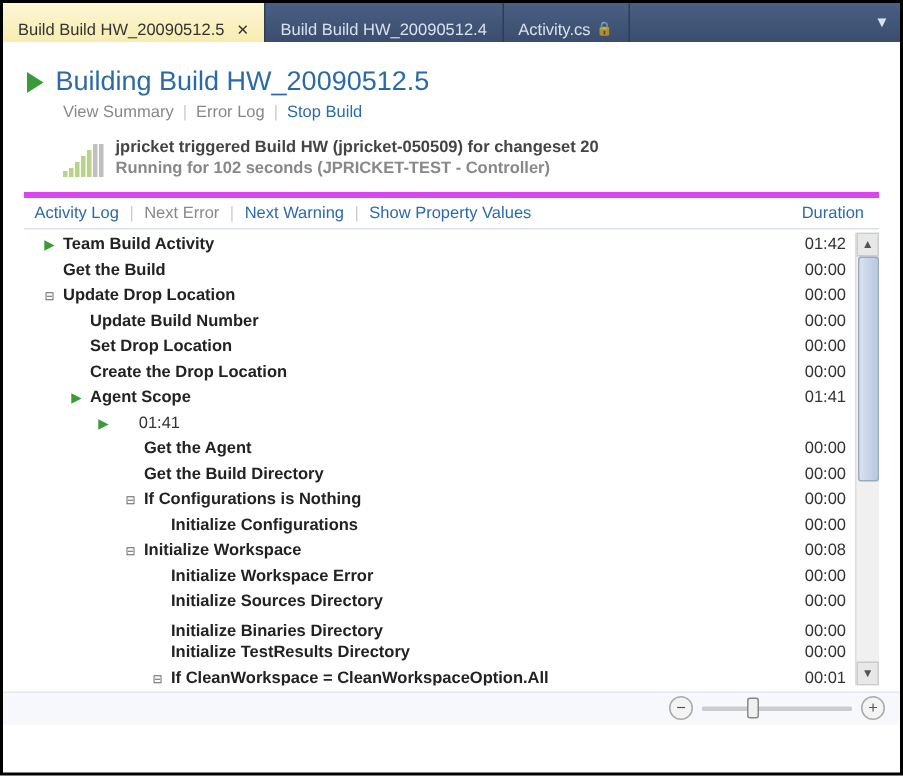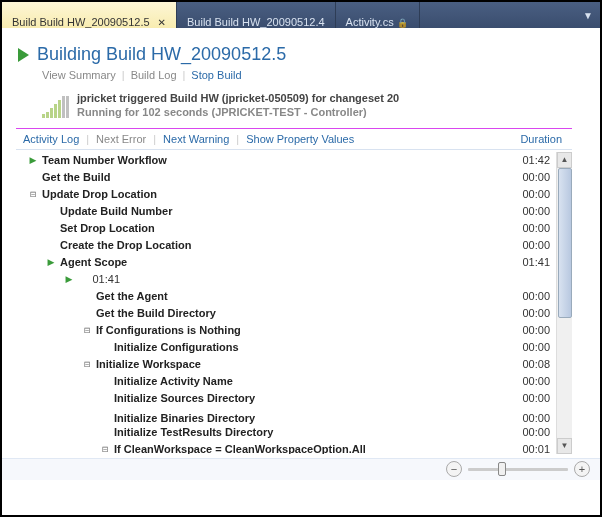--- a/index.html
+++ b/index.html
@@ -1,37 +1,37 @@
 <!DOCTYPE html>
 <html><head>
 <meta charset="utf-8">
 <style>
 * { margin: 0; padding: 0; box-sizing: border-box; font-family: "Segoe UI", Tahoma, sans-serif; }
 body { background: #fff; width: 602px; height: 517px; overflow: hidden; border: 2px solid #000; }
 .tabbar { display: flex; background: linear-gradient(#4a5f82, #3a4d6e); height: 26px; align-items: stretch; }
-.tab { display: flex; align-items: flex-end; padding: 0 10px; font-size: 11px; color: #d8e2f0; cursor: pointer; border-right: 1px solid #2e3d56; gap: 4px; }
+.tab { display: flex; align-items: flex-start; padding: 12px 10px; font-size: 11px; color: #d8e2f0; cursor: pointer; border-right: 1px solid #2e3d56; gap: 4px; }
 .tab.active { background: linear-gradient(#fdf6d6, #f8ecb0); color: #333; font-weight: normal; }
 .tab .lock { font-size: 9px; opacity: 0.7; }
 .tab .close { font-size: 10px; padding-left: 4px; }
 .tab-spacer { flex: 1; border-right: none; }
 .tab-menu { width: 24px; display: flex; align-items: center; justify-content: center; color: #d8e2f0; font-size: 10px; cursor: pointer; }
-.content { padding: 10px 28px 4px 14px; }
+.content { padding: 10px 14px 4px 14px; }
 .title-row { display: flex; align-items: center; gap: 8px; margin: 6px 0 4px 2px; }
 .green-arrow { width: 0; height: 0; border-top: 7px solid transparent; border-bottom: 7px solid transparent; border-left: 11px solid #3a9b3a; }
 .title { color: #2b6aa8; font-size: 18px; font-weight: normal; }
 .subnav { margin-left: 26px; font-size: 11px; color: #888; display: flex; align-items: center; gap: 6px; }
 .subnav .sep { color: #ccc; }
 .subnav .link { color: #2b6aa8; cursor: pointer; }
 .status-row { display: flex; margin: 10px 0 8px 26px; gap: 8px; align-items: center; font-weight: bold; }
 .sparkline { display: flex; align-items: flex-end; gap: 1px; height: 26px; }
 .sparkline span { width: 3px; background: #b8d488; }
 .sparkline .gray { background: #c0c0c0; }
 .status-text { font-size: 11px; color: #444; line-height: 1.3; }
 .status-text .sub { color: #888; }
-.log-filter { display: flex; font-size: 11px; border-top: 1px solid #d946ef; border-bottom: 1px solid #d8e2f0; padding: 4px 0; margin-top: 4px; }
+.log-filter { display: flex; font-size: 11px; border-top: 4px solid #d946ef; border-bottom: 1px solid #d8e2f0; padding: 4px 0; margin-top: 4px; }
 .log-filter .lf { padding: 0 7px; cursor: pointer; color: #888; }
 .log-filter .lf.link { color: #2b6aa8; }
 .log-filter .sep { color: #ccc; align-self: center; }
 .log-filter .spacer { flex: 1; }
 .log-filter .dur { color: #2b6aa8; padding-right: 10px; }
 .log-area { height: 302px; overflow: hidden; position: relative; display: flex; margin-top: 2px; }
 .log-rows { flex: 1; font-size: 11px; }
 .log-row { display: flex; align-items: center; height: 17px; }
 .log-row .expander { width: 14px; height: 14px; display: flex; align-items: center; justify-content: center; font-size: 8px; color: #666; margin-right: 2px; flex-shrink: 0; }
 .log-row .expander.green { color: #3a9b3a; font-size: 9px; }
@@ -67,21 +67,21 @@
 </div>
 
 <div class="content">
   <div class="title-row">
     <div class="green-arrow"></div>
     <div class="title">Building Build HW_20090512.5</div>
   </div>
   <div class="subnav">
     <span>View Summary</span>
     <span class="sep">|</span>
-    <span>Build Log</span>
+    <span>Error Log</span>
     <span class="sep">|</span>
     <span class="link">Stop Build</span>
   </div>
   <div class="status-row">
     <div class="sparkline">
       <span style="height:4px"></span>
         <span style="height:6px"></span>
         <span style="height:10px"></span>
         <span style="height:14px"></span>
         <span style="height:18px"></span>
@@ -103,21 +103,21 @@
     <span class="sep">|</span>
     <span class="lf link">Show Property Values</span>
     <span class="spacer"></span>
     <span class="lf dur">Duration</span>
   </div>
 
   <div class="log-area">
     <div class="log-rows" id="log-rows">
         <div class="log-row" style="padding-left: 10px;">
           <span class="expander green">▶</span>
-          <span class="label bold">Team Number Workflow</span>
+          <span class="label bold">Team Build Activity</span>
           <span class="time">01:42</span>
         </div>
         <div class="log-row" style="padding-left: 10px;">
           <span class="expander"></span>
           <span class="label bold">Get the Build</span>
           <span class="time">00:00</span>
         </div>
         <div class="log-row" style="padding-left: 10px;">
           <span class="expander">⊟</span>
           <span class="label bold">Update Drop Location</span>
@@ -167,21 +167,21 @@
           <span class="label bold">Initialize Configurations</span>
           <span class="time">00:00</span>
         </div>
         <div class="log-row" style="padding-left: 64px;">
           <span class="expander">⊟</span>
           <span class="label bold">Initialize Workspace</span>
           <span class="time">00:08</span>
         </div>
         <div class="log-row" style="padding-left: 82px;">
           <span class="expander"></span>
-          <span class="label bold">Initialize Activity Name</span>
+          <span class="label bold">Initialize Workspace Error</span>
           <span class="time">00:00</span>
         </div>
         <div class="log-row" style="padding-left: 82px;">
           <span class="expander"></span>
           <span class="label bold">Initialize Sources Directory</span>
           <span class="time">00:00</span>
         </div>
         <div class="log-row" style="padding-left: 82px; align-items: flex-end;">
           <span class="expander"></span>
           <span class="label bold">Initialize Binaries Directory</span>

